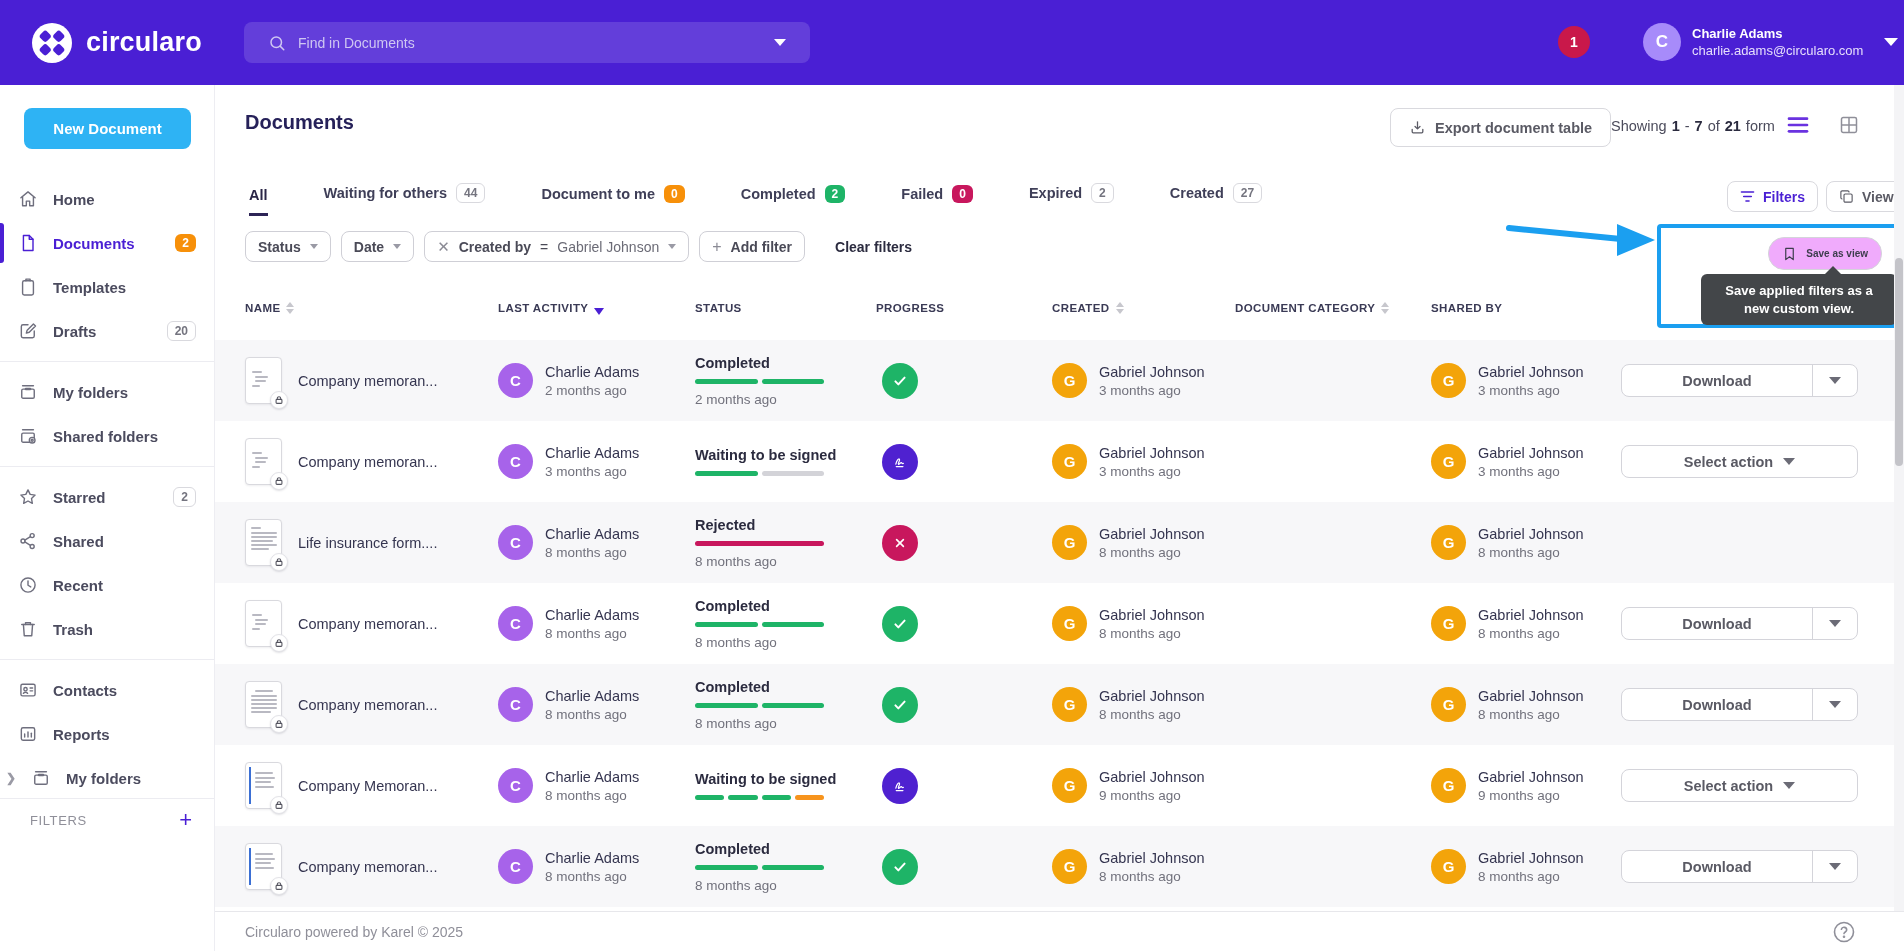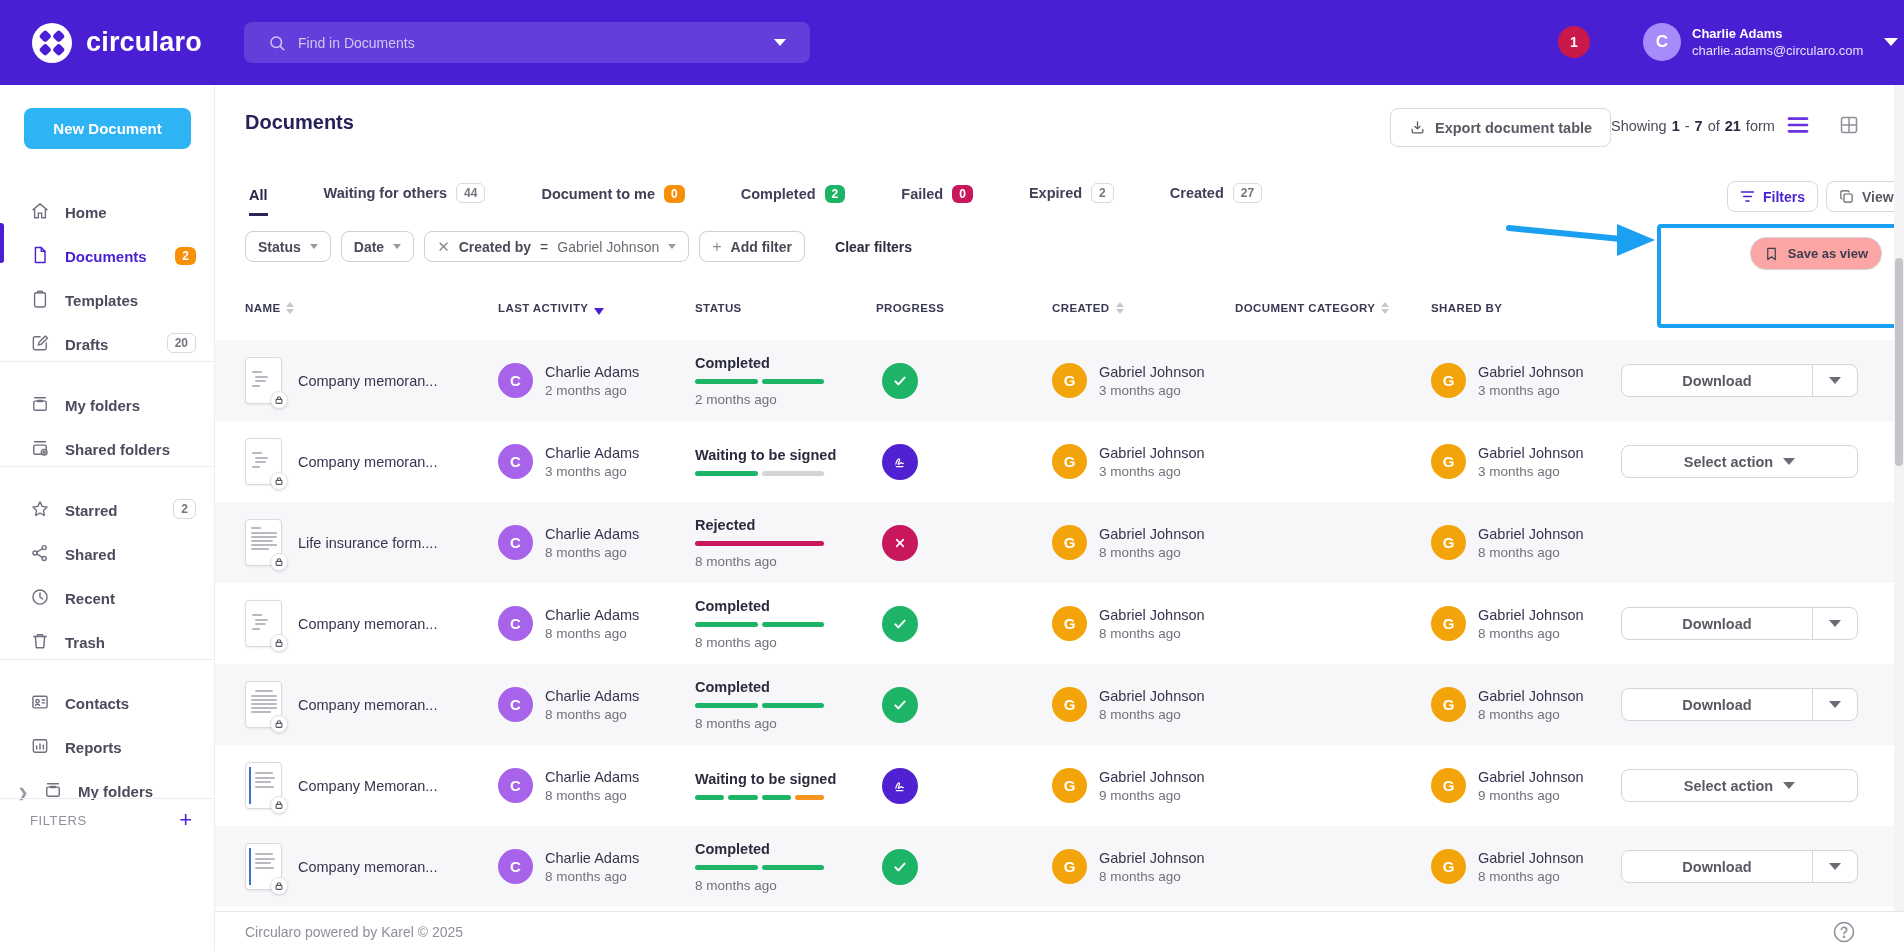--- a/index.html
+++ b/index.html
@@ -21,21 +21,21 @@
   .userblock { position:absolute; left:1643px; top:23px; display:flex; align-items:center; gap:11px; color:#fff; }
   .user-avatar { width:38px; height:38px; border-radius:50%; background:#a78bfa; color:#fff; font-weight:bold; font-size:17px; display:flex; align-items:center; justify-content:center; }
   .user-meta { display:flex; flex-direction:column; gap:2px; }
   .user-name { font-size:13px; font-weight:bold; }
   .user-email { font-size:13px; color:#e6defc; }
   .user-caret { width:0;height:0;border-left:7px solid transparent;border-right:7px solid transparent;border-top:8px solid #fff; margin-left:10px; }
   
   .sidebar { position:absolute; left:0; top:85px; width:215px; height:866px; background:#fff; border-right:1px solid #ededf2; }
   .new-doc { position:absolute; left:24px; top:23px; width:167px; height:41px; background:#2eb3f4; border:none; border-radius:8px; color:#fff; font-size:15px; font-weight:bold; font-family:"Liberation Sans",sans-serif; cursor:pointer; }
   .side-nav { position:absolute; top:92px; left:0; width:100%; }
-  .side-item { position:relative; height:44px; display:flex; align-items:flex-end; padding:0 18px 0 30px; gap:15px; color:#4b4b5e; font-size:15px; font-weight:600; cursor:pointer; }
+  .side-item { position:relative; height:44px; display:flex; align-items:center; padding:0 18px 0 18px; gap:15px; color:#4b4b5e; font-size:15px; font-weight:600; cursor:pointer; }
   .side-item svg { flex:0 0 auto; color:#6f6f7e; }
   .side-item.active { color:#4a1fd4; }
   .side-item.active svg { color:#4a1fd4; }
   .side-item.active::before { content:""; position:absolute; left:0; top:2px; bottom:2px; width:4px; background:#4a1fd4; border-radius:0 3px 3px 0; }
   .side-item .lbl { flex:1; }
   .side-divider { height:1px; background:#ececf1; margin:8px 0; }
   .badge { font-size:12px; font-weight:bold; border-radius:6px; padding:2px 7px; line-height:14px; }
   .badge.plain { background:#fff; border:1px solid #d9d9de; color:#74747f; }
   .badge.orange { background:#f79009; color:#fff; }
   .badge.green { background:#1eb467; color:#fff; }
@@ -62,21 +62,21 @@
   .chip .op { color:#4a4a57; }
   .chip .x { color:#8a8a94; font-size:15px; }
   .chip-caret { width:0;height:0;border-left:4.5px solid transparent;border-right:4.5px solid transparent;border-top:5px solid #9a9aa5; }
   .clear-filters { font-size:14px; font-weight:bold; color:#2b2b3f; margin-left:20px; cursor:pointer; }
   
   .fv-group { position:absolute; top:96px; left:1512px; display:flex; gap:8px; }
   .fv-btn { height:31px; border:1px solid #d9d9de; border-radius:8px; background:#fff; padding:0 12px; display:flex; align-items:center; gap:8px; font-size:14px; font-weight:600; cursor:pointer; font-family:"Liberation Sans",sans-serif; }
   .fv-btn.filters { color:#4a1fd4; }
   .fv-btn.views { color:#5a5a64; }
   .save-box { position:absolute; left:1442px; top:139px; width:241px; height:104px; border:4px solid #1b9ff0; border-radius:4px; background:#fff; }
-  .save-btn { position:absolute; right:12px; top:9px; height:33px; border:1px solid #d4d4da; border-radius:16px; background:#fca5a5; padding:0 13px; display:flex; align-items:center; gap:9px; font-size:13px; font-weight:600; color:#3d3d4d; cursor:pointer; font-family:"Liberation Sans",sans-serif; }
+  .save-btn { position:absolute; right:12px; top:9px; height:33px; border:1px solid #d4d4da; border-radius:16px; background:#f0abfc; padding:0 13px; display:flex; align-items:center; gap:9px; font-size:10px; font-weight:600; color:#3d3d4d; cursor:pointer; font-family:"Liberation Sans",sans-serif; }
   .tooltip { position:absolute; left:40px; top:46px; width:196px; background:#434649; color:#fff; border-radius:6px; font-size:13px; font-weight:bold; text-align:center; padding:8px 10px; line-height:1.35; }
   .tooltip::before { content:""; position:absolute; top:-8px; left:63%; width:0; height:0; border-left:9px solid transparent; border-right:9px solid transparent; border-bottom:9px solid #434649; }
   .hint-arrow { position:absolute; left:1290px; top:133px; pointer-events:none; }
   
   .tgrid { display:grid; grid-template-columns:253px 197px 181px 176px 183px 196px 190px 1fr; padding-left:30px; align-items:center; }
   .thead { position:absolute; left:0; top:210px; width:100%; height:26px; }
   .th { display:flex; align-items:center; gap:6px; font-size:11.5px; font-weight:bold; letter-spacing:.4px; color:#3a3a55; cursor:pointer; }
   .sorter { display:flex; flex-direction:column; gap:2px; }
   .tri-up { width:0;height:0;border-left:4px solid transparent;border-right:4px solid transparent;border-bottom:5px solid #c7c7cd; }
   .tri-dn { width:0;height:0;border-left:4px solid transparent;border-right:4px solid transparent;border-top:5px solid #c7c7cd; }
@@ -411,20 +411,21 @@
     <polygon points="112,6 150,22 112,38" fill="#1b9ff0"></polygon>
   </svg>
 
   <div class="save-box">
     <button class="save-btn">
       <svg width="15" height="16" viewBox="0 0 24 24" fill="none" stroke="#3d3d4d" stroke-width="1.9" stroke-linejoin="round">
           <path d="M6 3h12v18l-6-4.6L6 21z"></path>
         </svg>
       <span>Save as view</span>
     </button>
+    <div class="tooltip">Save applied filters as a new custom view.</div>
   </div>
 
   <div class="thead tgrid" id="thead">
       <div class="th">
         <span>NAME</span>
         <span class="sorter">
           <span class="tri-up"></span>
           <span class="tri-dn"></span>
         </span>
       </div>

